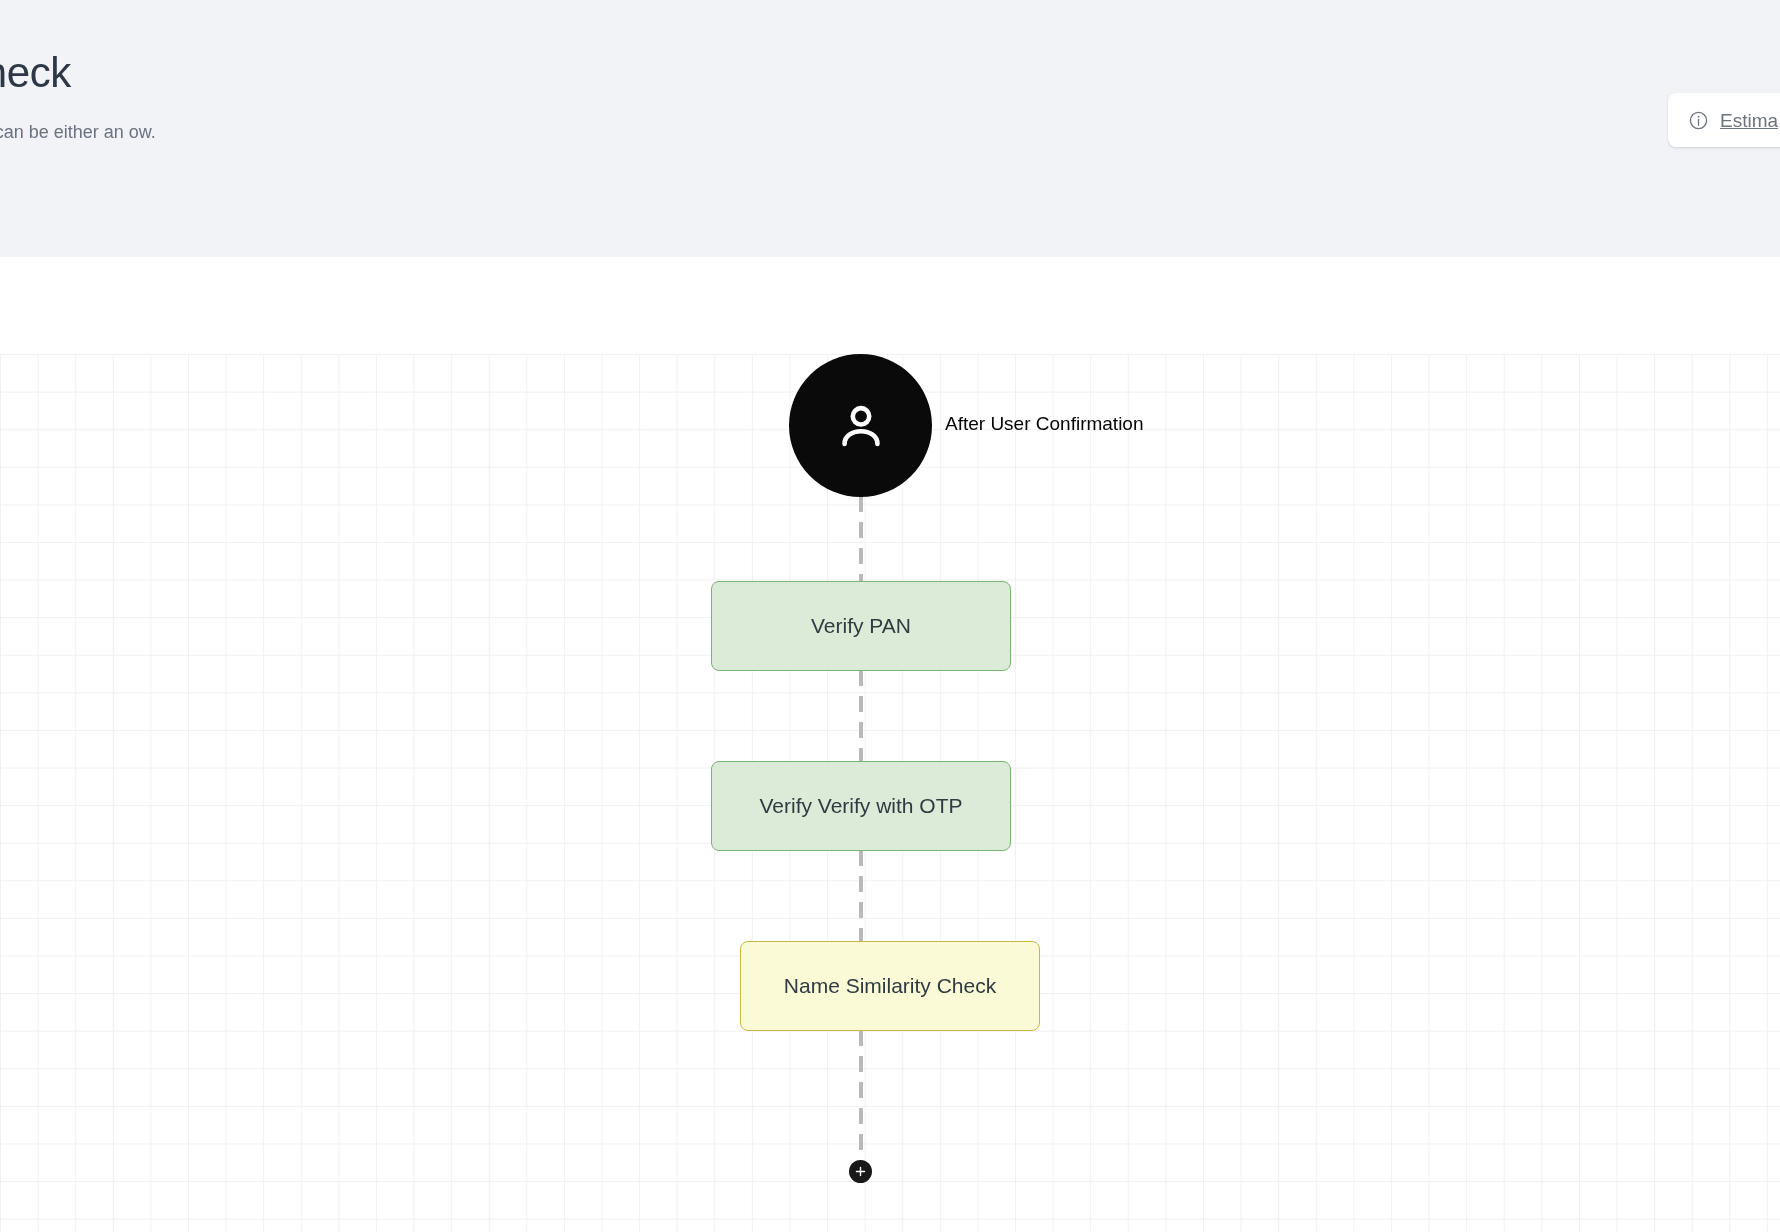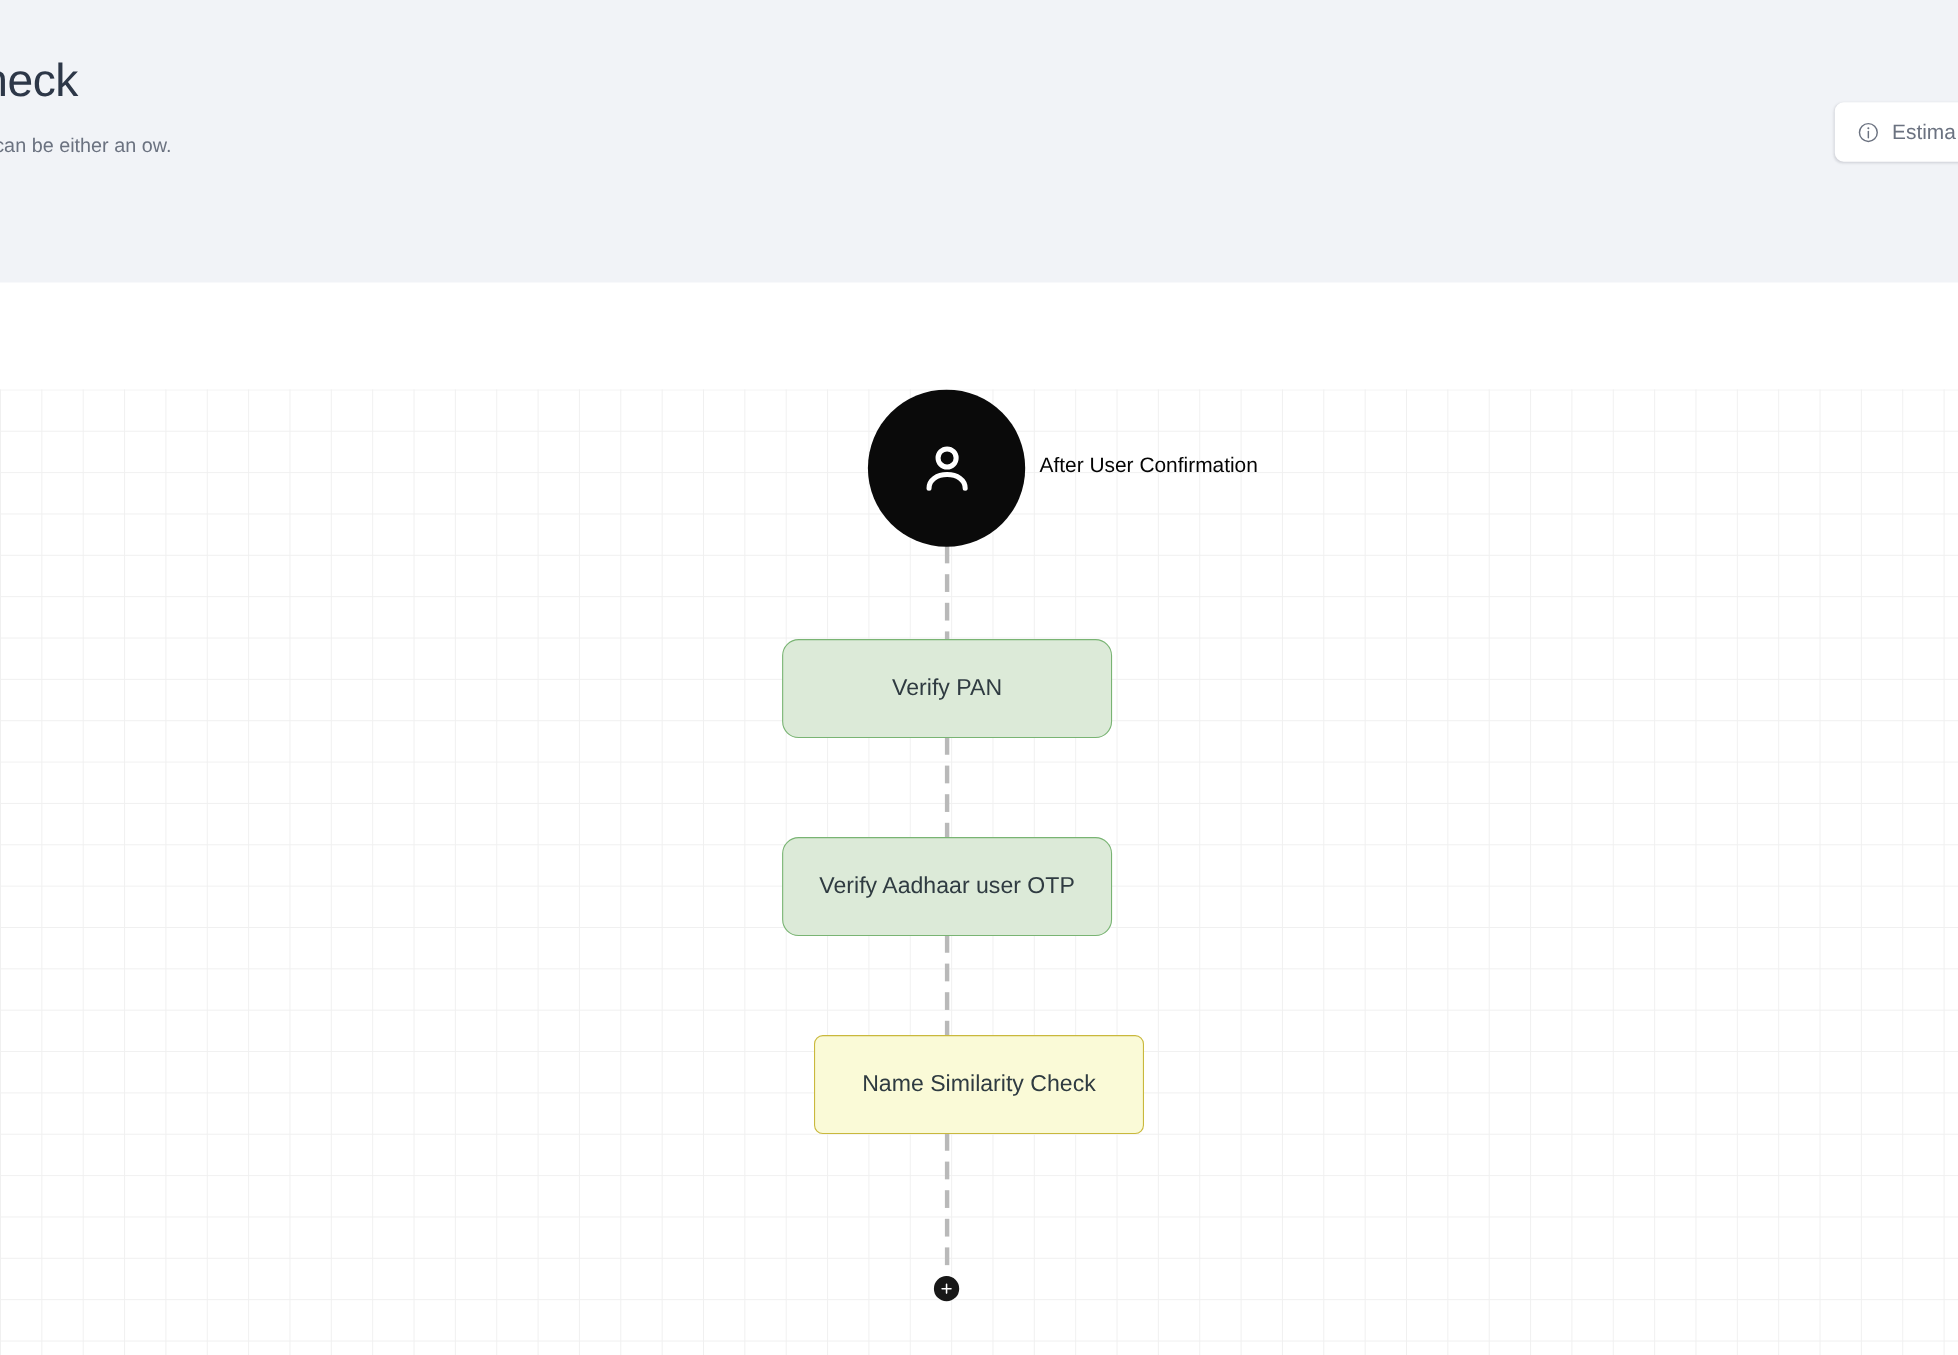--- a/index.html
+++ b/index.html
@@ -77,20 +77,21 @@
     flex: 0 0 auto;
     width: 21px;
     height: 21px;
     display: block;
   }
   .estimate-badge .badge-text {
     font-size: 19px;
     color: #6b7280;
     font-weight: 400;
     line-height: 1;
+    text-decoration: underline;
   }
 
   
   .canvas-gap {
     position: absolute;
     left: 0;
     top: 257px;
     width: 1780px;
     height: 97px;
     background: #ffffff;
@@ -173,21 +174,20 @@
     color: #2f3b41;
     font-weight: 400;
     text-align: center;
     padding: 0 12px;
     box-sizing: border-box;
     white-space: nowrap;
   }
   .step-node.green {
     background: #dcead8;
     border-color: #79b473;
-    border-radius: 15px;
   }
   .step-node.yellow {
     background: #fafad7;
     border-color: #c9b83c;
   }
   .step-node.n1 { top: 227px; }
   .step-node.n2 { top: 407px; }
   .step-node.n3 { top: 587px; margin-left: 29px; }
 
   
@@ -245,21 +245,21 @@
       </span>
     </div>
 
     <div class="person-label">After User Confirmation</div>
 
     <div class="step-node green n1">
       <span>Verify PAN</span>
     </div>
 
     <div class="step-node green n2">
-      <span>Verify Aadhaar user OTP</span>
+      <span>Verify Verify with OTP</span>
     </div>
 
     <div class="step-node yellow n3">
       <span>Name Similarity Check</span>
     </div>
 
     <div class="add-button">
       <span>
         <svg viewBox="0 0 24 24" fill="none" xmlns="http://www.w3.org/2000/svg">
           <path d="M12 4.5v15M4.5 12h15" stroke="#ffffff" stroke-width="2.6" stroke-linecap="round"></path>

